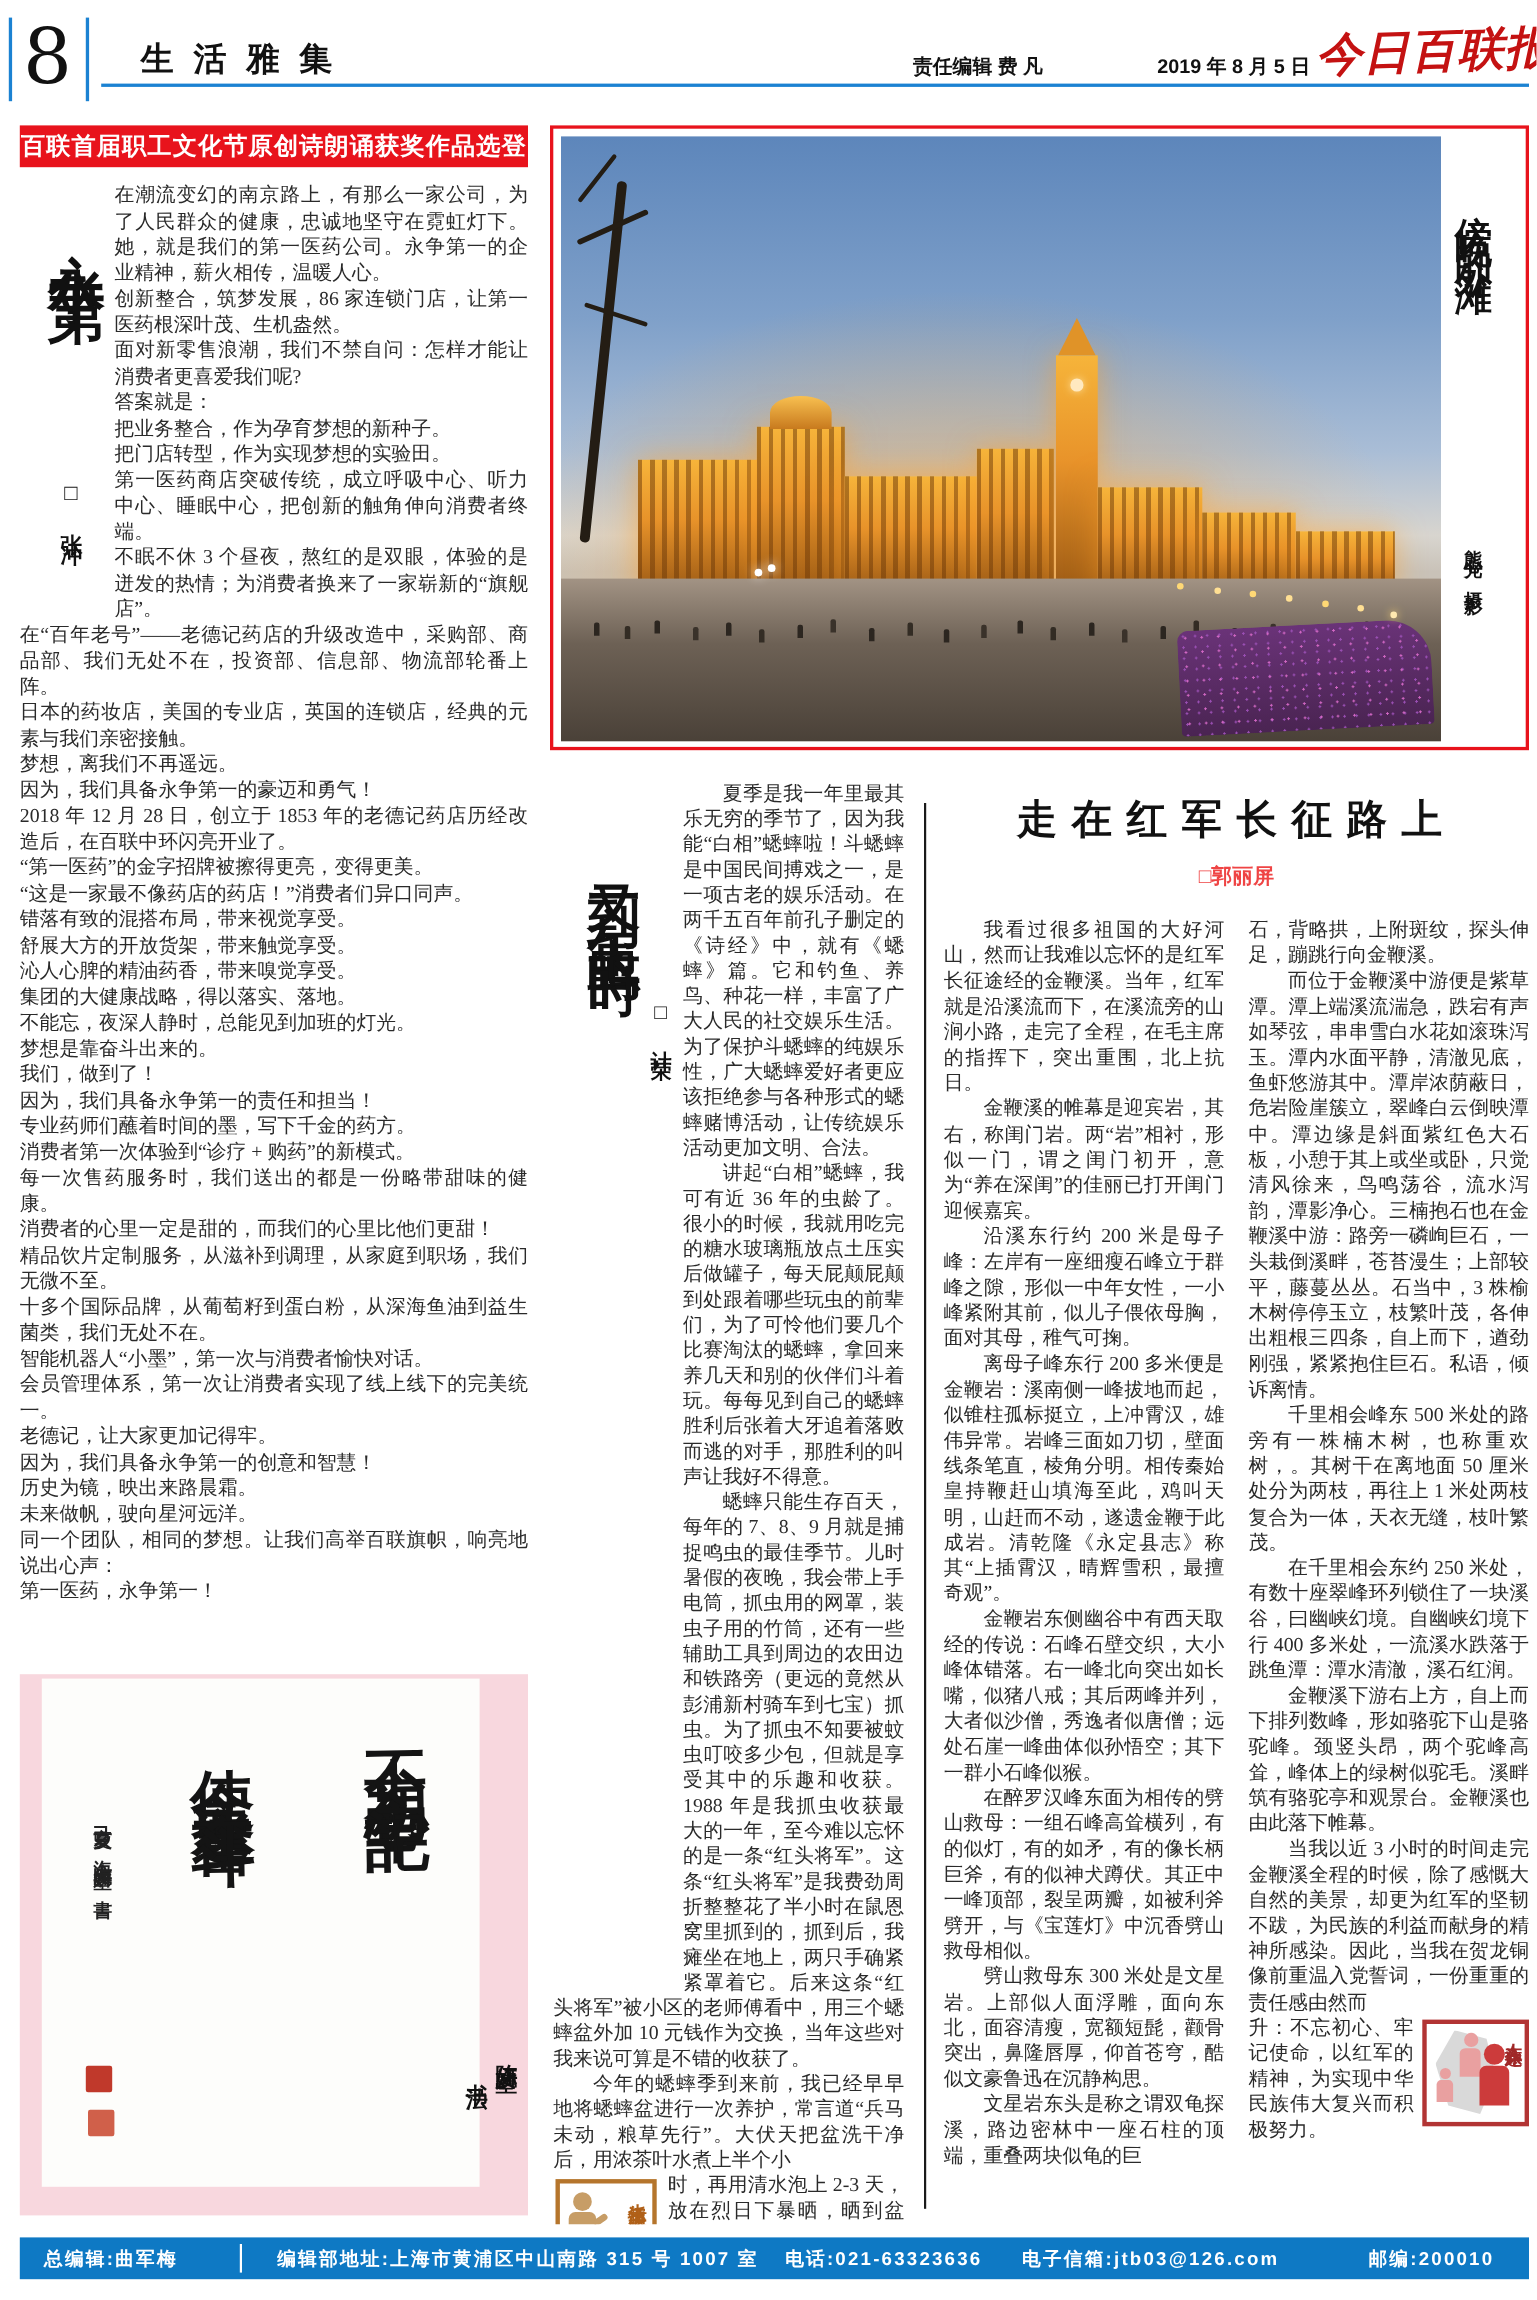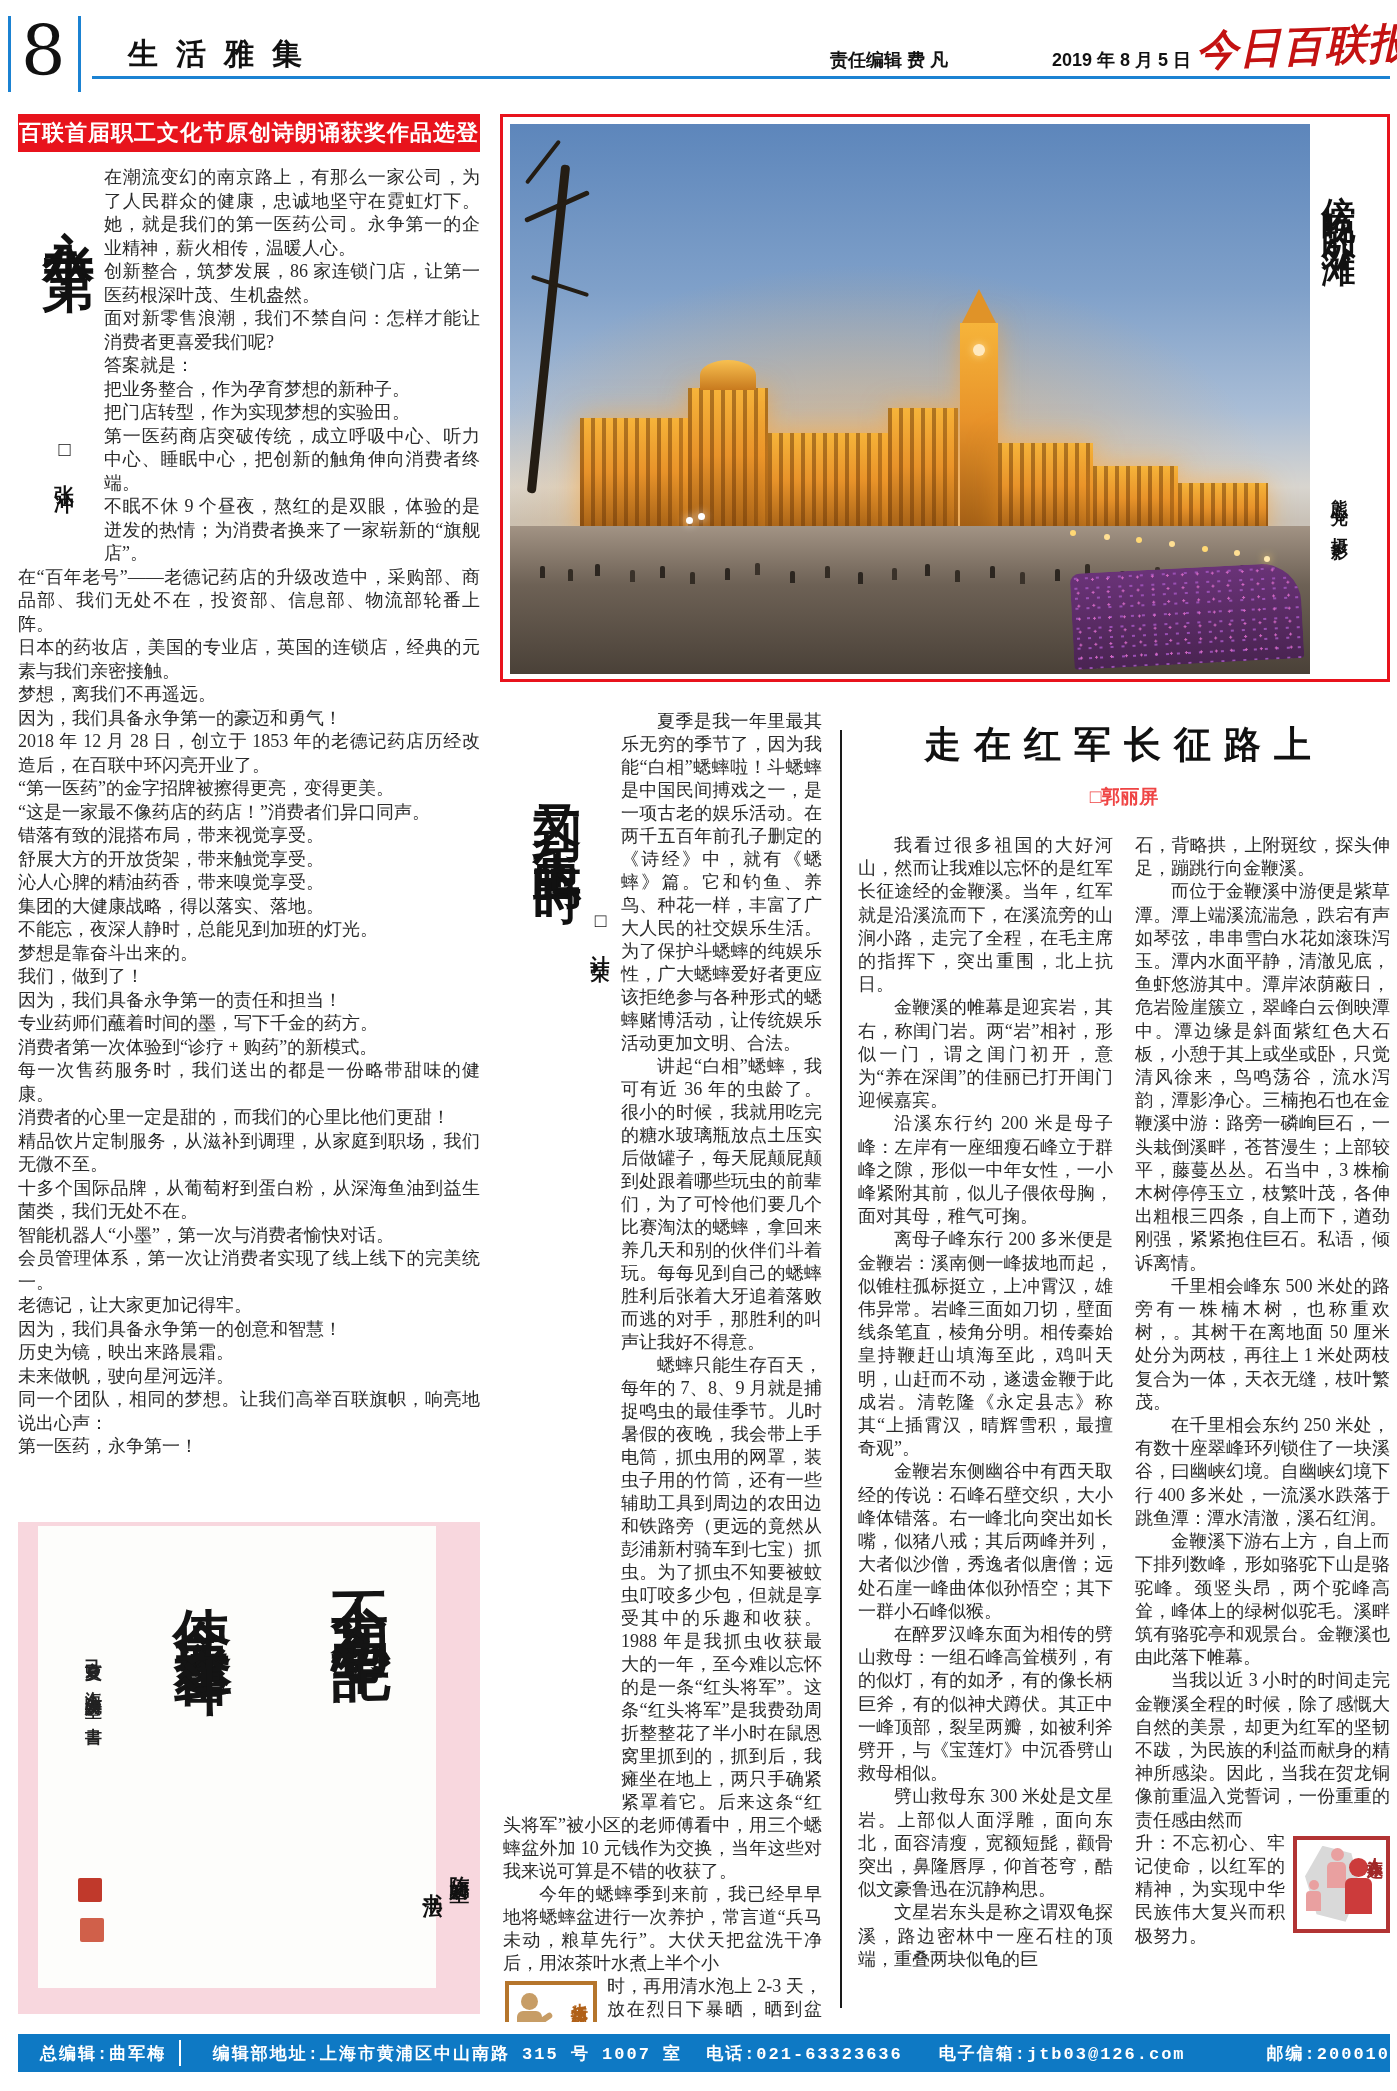--- a/index.html
+++ b/index.html
@@ -134,21 +134,21 @@
   .calli-inscr{position:absolute;left:44px;top:120px;writing-mode:vertical-rl;text-orientation:upright;
       font-size:17px;font-weight:700;color:#222;letter-spacing:3px;}
   .calli-seal{position:absolute;width:24px;height:24px;background:#c0392b;border-radius:2px;}
   .calli-credit{position:absolute;right:6px;top:338px;writing-mode:vertical-rl;text-orientation:upright;
       font-size:20px;font-weight:700;color:#111;letter-spacing:4px;
       font-family:"Liberation Sans","DejaVu Sans",sans-serif;}
   .calli-credit .role{margin-top:18px;display:block;}
 
   
   .footer{position:absolute;left:18px;top:2034px;width:1372px;height:38px;background:#0e79c4;color:#fff;
-      display:flex;align-items:center;font-family:Liberation Mono, monospace;
+      display:flex;align-items:center;font-family:Liberation Sans, sans-serif;
       font-size:17px;font-weight:700;letter-spacing:2px;}
   .footer .f-item{white-space:nowrap;}
   .f-chief{margin-left:22px;width:178px;}
   .f-sep{width:2px;height:26px;background:#fff;margin:0 18px 0 0;}
   .f-addr{margin-left:14px;}
   .f-phone{margin-left:24px;}
   .f-mail{margin-left:36px;}
   .f-post{margin-left:36px;padding-left:45px;}
 </style>
 </head>
@@ -174,21 +174,21 @@
       <div class="poem-title-v">永争第一</div>
       <div class="poem-author-v">□张冲</div>
     </div>
     <p>在潮流变幻的南京路上，有那么一家公司，为了人民群众的健康，忠诚地坚守在霓虹灯下。她，就是我们的第一医药公司。永争第一的企业精神，薪火相传，温暖人心。</p>
     <p>创新整合，筑梦发展，86 家连锁门店，让第一医药根深叶茂、生机盎然。</p>
     <p>面对新零售浪潮，我们不禁自问：怎样才能让消费者更喜爱我们呢?</p>
     <p>答案就是：</p>
     <p>把业务整合，作为孕育梦想的新种子。</p>
     <p>把门店转型，作为实现梦想的实验田。</p>
     <p>第一医药商店突破传统，成立呼吸中心、听力中心、睡眠中心，把创新的触角伸向消费者终端。</p>
-    <p>不眠不休 9 个昼夜，熬红的是双眼，体验的是迸发的热情；为消费者换来了一家崭新的“旗舰店”。</p>
+    <p>不眠不休 3 个昼夜，熬红的是双眼，体验的是迸发的热情；为消费者换来了一家崭新的“旗舰店”。</p>
     <p>在“百年老号”——老德记药店的升级改造中，采购部、商品部、我们无处不在，投资部、信息部、物流部轮番上阵。</p>
     <p>日本的药妆店，美国的专业店，英国的连锁店，经典的元素与我们亲密接触。</p>
     <p>梦想，离我们不再遥远。</p>
     <p>因为，我们具备永争第一的豪迈和勇气！</p>
     <p>2018 年 12 月 28 日，创立于 1853 年的老德记药店历经改造后，在百联中环闪亮开业了。</p>
     <p>“第一医药”的金字招牌被擦得更亮，变得更美。</p>
     <p>“这是一家最不像药店的药店！”消费者们异口同声。</p>
     <p>错落有致的混搭布局，带来视觉享受。</p>
     <p>舒展大方的开放货架，带来触觉享受。</p>
     <p>沁人心脾的精油药香，带来嗅觉享受。</p>

